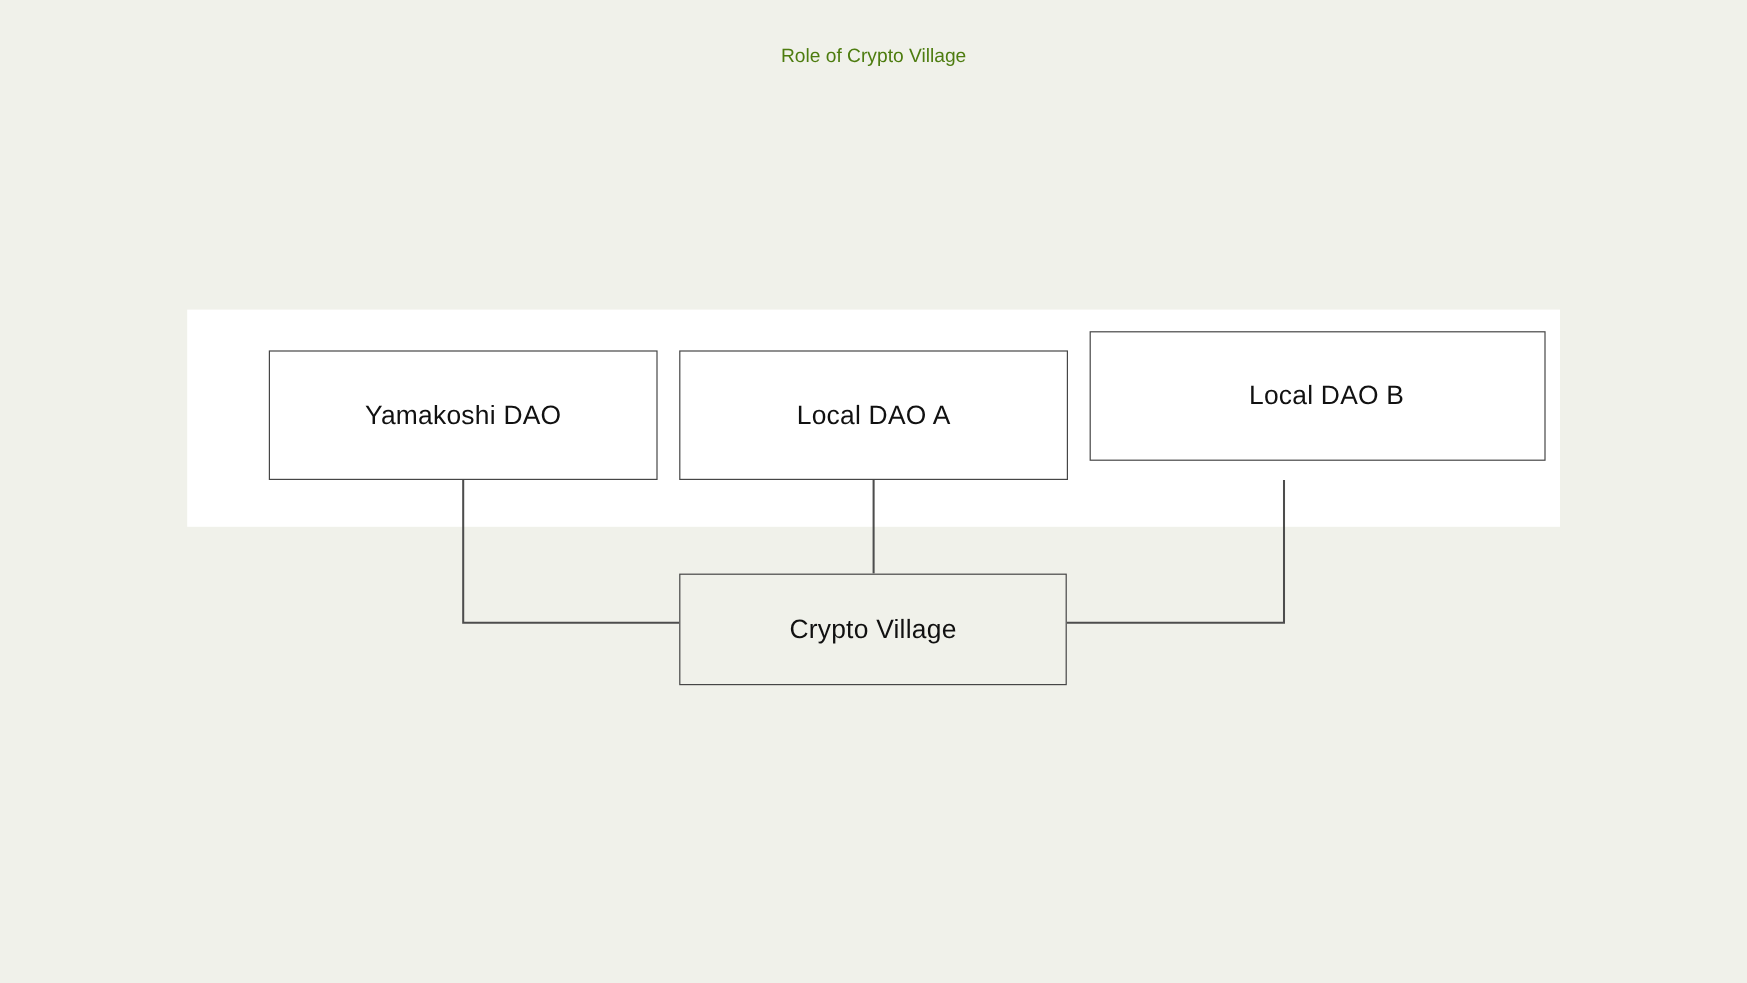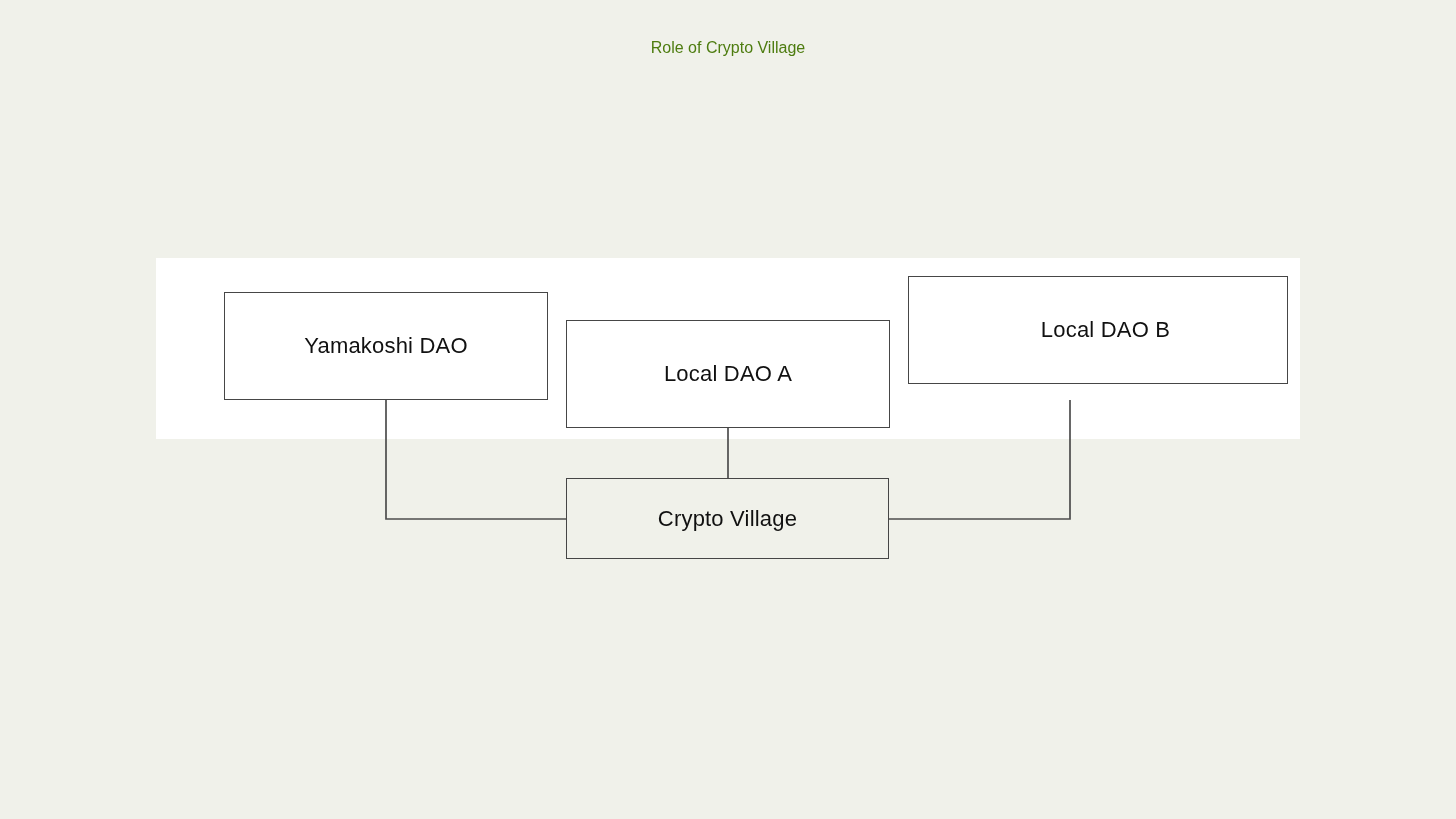--- a/index.html
+++ b/index.html
@@ -51,24 +51,24 @@
     border: 1.7px solid #464646;
     background: #ffffff;
     display: flex;
     align-items: center;
     justify-content: center;
     font-size: 22px;
     color: #111111;
     letter-spacing: 0.2px;
   }
   .node-yamakoshi { left: 224px; top: 292px; width: 324px; height: 108px; text-align: right; }
-  .node-local-a   { left: 566px; top: 292px; width: 324px; height: 108px; margin-top: 28px; }
+  .node-local-a   { left: 566px; top: 292px; width: 324px; height: 108px; }
   .node-local-b   { left: 908px; top: 276px; width: 380px; height: 108px; padding-left: 15px; }
   .node-hub {
-    left: 566px; top: 478px; width: 323px; height: 81px;
+    left: 566px; top: 478px; width: 323px; height: 93px;
     background: #f0f1ea;
   }
 </style>
 </head>
 <body>
 
 <div class="page-title">Role of Crypto Village</div>
 
 <div class="diagram-canvas"></div>
 

